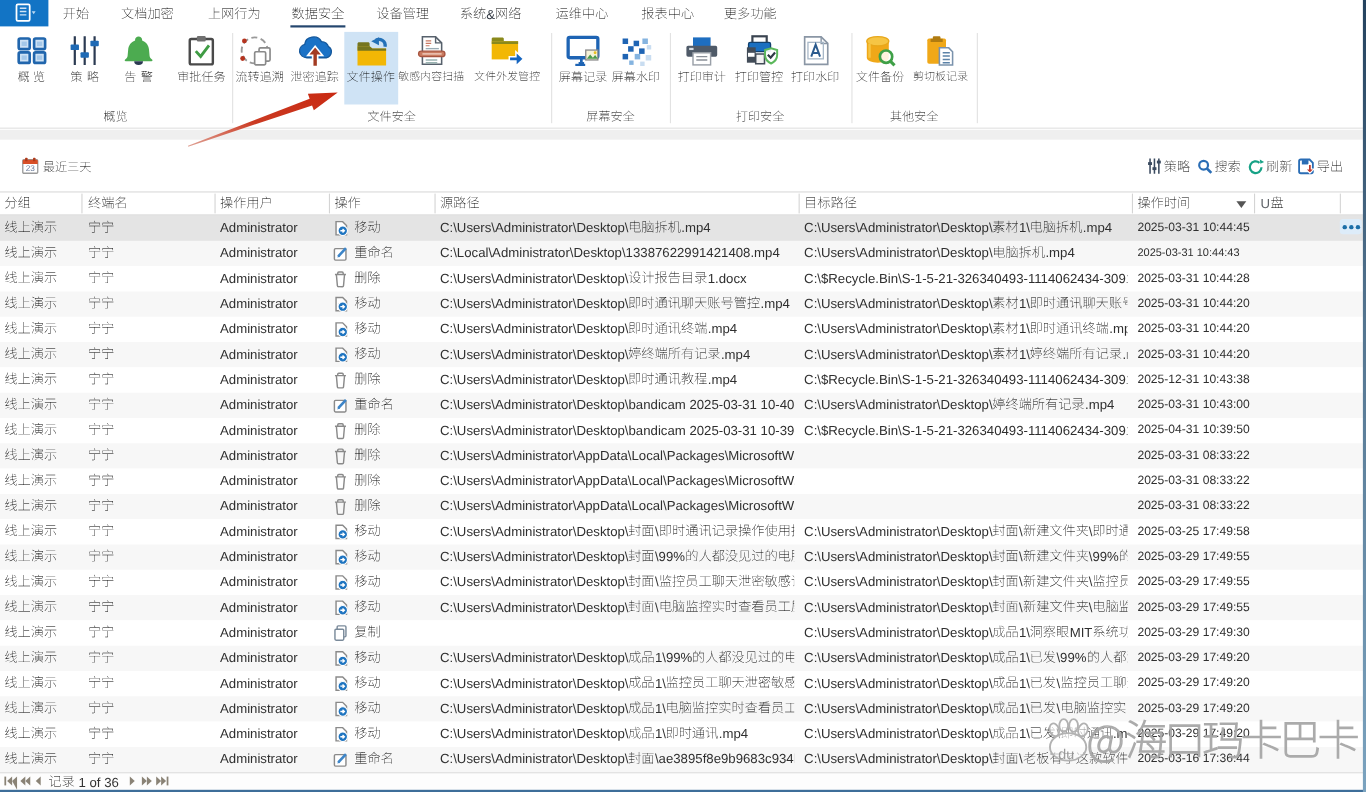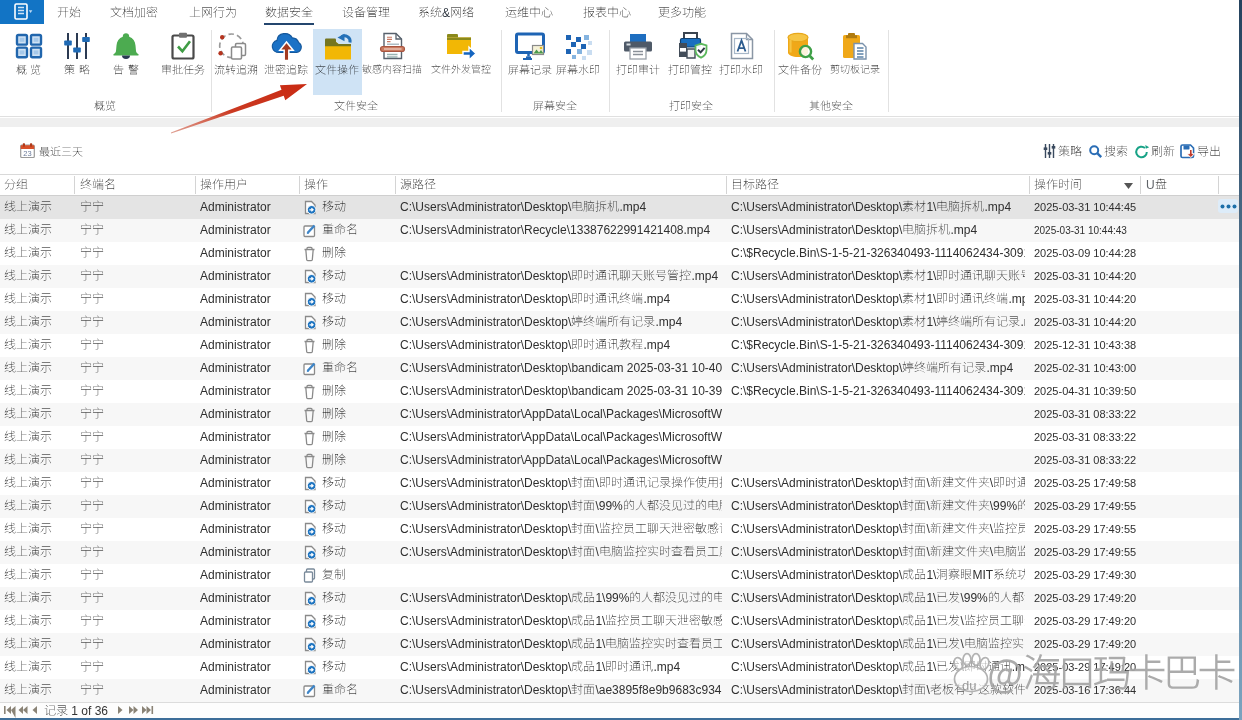--- a/index.html
+++ b/index.html
@@ -691,21 +691,21 @@
     <svg style="position:absolute;z-index:2;left:303px;top:4px;width:13px;height:15px;overflow:visible" viewBox="0 0 13 15">
       <rect x="1" y="3" width="10.5" height="10.5" rx="1" fill="#fff" stroke="#8a8a8a" stroke-width="1.3"></rect>
       <path d="M4.5 10l7-7.5" stroke="#3d85c8" stroke-width="2.4"></path>
       <path d="M3.6 11.2l1-2.4 1.6 1.5z" fill="#3d85c8"></path>
     </svg>
     <div class="cell" style="left:322px;width:70px"><svg class="k" style="width:36px;height:12px;vertical-align:-1.44px" viewBox="0 0 3000 1000">
         <use href="#u91CD"></use>
         <use href="#u547D" x="1000"></use>
         <use href="#u540D" x="2000"></use>
       </svg></div>
-    <div class="cell" style="left:400px;width:322px">C:\Users\Administrator\Recycle\13387622991421408.mp4</div>
+    <div class="cell" style="left:400px;width:322px">C:\Local\Administrator\Desktop\13387622991421408.mp4</div>
     <div class="cell" style="left:731px;width:294px">C:\Users\Administrator\Desktop\<svg class="k" style="width:48px;height:12px;vertical-align:-1.44px" viewBox="0 0 4000 1000">
         <use href="#u7535"></use>
         <use href="#u8111" x="1000"></use>
         <use href="#u62C6" x="2000"></use>
         <use href="#u673A" x="3000"></use>
       </svg>.mp4</div>
     <div class="cell" style="left:1034px;width:108px;font-size:10px">2025-03-31 10:44:43</div>
   </div>
 <div class="row" style="top:242px;background:#fff">
     <div class="cell" style="left:4px;width:70px"><svg class="k" style="width:48px;height:12px;vertical-align:-1.44px" viewBox="0 0 4000 1000">
@@ -720,22 +720,30 @@
       </svg></div>
     <div class="cell" style="left:200px;width:95px">Administrator</div>
     <svg style="position:absolute;z-index:2;left:303px;top:4px;width:13px;height:15px;overflow:visible" viewBox="0 0 13 15">
       <path d="M1.5 3.5h10M4 3.5v-1.2a1 1 0 0 1 1-1h3a1 1 0 0 1 1 1v1.2" fill="none" stroke="#8a8a8a" stroke-width="1.3"></path>
       <path d="M2.8 3.5l.9 10.2a1 1 0 0 0 1 .9h3.6a1 1 0 0 0 1-.9l.9-10.2" fill="none" stroke="#8a8a8a" stroke-width="1.3"></path>
     </svg>
     <div class="cell" style="left:322px;width:70px"><svg class="k" style="width:24px;height:12px;vertical-align:-1.44px" viewBox="0 0 2000 1000">
         <use href="#u5220"></use>
         <use href="#u9664" x="1000"></use>
       </svg></div>
+    <div class="cell" style="left:400px;width:322px">C:\Users\Administrator\Desktop\<svg class="k" style="width:72px;height:12px;vertical-align:-1.44px" viewBox="0 0 6000 1000">
+        <use href="#u8BBE"></use>
+        <use href="#u8BA1" x="1000"></use>
+        <use href="#u62A5" x="2000"></use>
+        <use href="#u544A" x="3000"></use>
+        <use href="#u76EE" x="4000"></use>
+        <use href="#u5F55" x="5000"></use>
+      </svg>1.docx</div>
     <div class="cell" style="left:731px;width:294px">C:\$Recycle.Bin\S-1-5-21-326340493-1114062434-309177...</div>
-    <div class="cell" style="left:1034px;width:108px;font-size:11px">2025-03-09 10:44:28</div>
+    <div class="cell" style="left:1034px;width:108px;font-size:11px">2025-03-31 10:44:28</div>
   </div>
 <div class="row" style="top:265px;background:#f7f7f7">
     <div class="cell" style="left:4px;width:70px"><svg class="k" style="width:48px;height:12px;vertical-align:-1.44px" viewBox="0 0 4000 1000">
         <use href="#u7EBF"></use>
         <use href="#u4E0A" x="1000"></use>
         <use href="#u6F14" x="2000"></use>
         <use href="#u793A" x="3000"></use>
       </svg></div>
     <div class="cell" style="left:80px;width:100px"><svg class="k" style="width:24px;height:12px;vertical-align:-1.44px" viewBox="0 0 2000 1000">
         <use href="#u5B81"></use>
@@ -921,21 +929,21 @@
     <div class="cell" style="left:400px;width:322px">C:\Users\Administrator\Desktop\bandicam 2025-03-31 10-40-...</div>
     <div class="cell" style="left:731px;width:294px">C:\Users\Administrator\Desktop\<svg class="k" style="width:84px;height:12px;vertical-align:-1.44px" viewBox="0 0 7000 1000">
         <use href="#u5A77"></use>
         <use href="#u7EC8" x="1000"></use>
         <use href="#u7AEF" x="2000"></use>
         <use href="#u6240" x="3000"></use>
         <use href="#u6709" x="4000"></use>
         <use href="#u8BB0" x="5000"></use>
         <use href="#u5F55" x="6000"></use>
       </svg>.mp4</div>
-    <div class="cell" style="left:1034px;width:108px;font-size:11px">2025-02-31 10:43:00</div>
+    <div class="cell" style="left:1034px;width:108px;font-size:11px">2025-03-31 10:43:00</div>
   </div>
 <div class="row" style="top:380px;background:#fff">
     <div class="cell" style="left:4px;width:70px"><svg class="k" style="width:48px;height:12px;vertical-align:-1.44px" viewBox="0 0 4000 1000">
         <use href="#u7EBF"></use>
         <use href="#u4E0A" x="1000"></use>
         <use href="#u6F14" x="2000"></use>
         <use href="#u793A" x="3000"></use>
       </svg></div>
     <div class="cell" style="left:80px;width:100px"><svg class="k" style="width:24px;height:12px;vertical-align:-1.44px" viewBox="0 0 2000 1000">
         <use href="#u5B81"></use>

